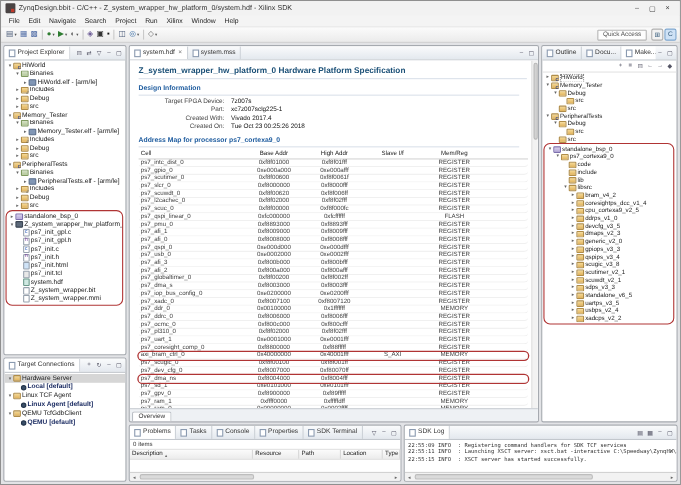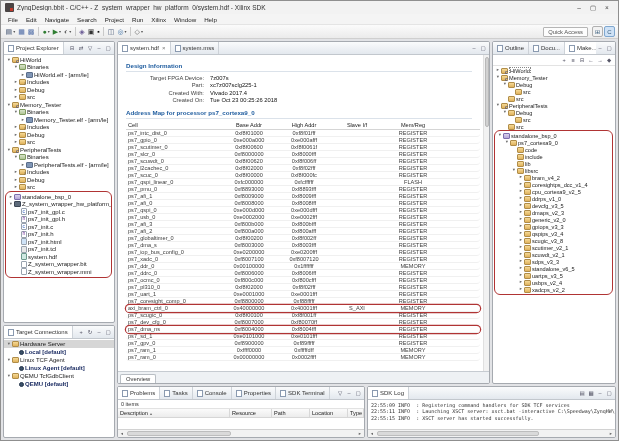--- a/index.html
+++ b/index.html
@@ -436,20 +436,21 @@
                   <span class="tlbl">system.mss</span>
                 </span>
               </div>
             <div class="sp"></div>
             <div class="picons">
                 <span class="pbtn">–</span>
                 <span class="pbtn">▢</span>
               </div>
           </div>
           <div class="econtent">
+            <div class="etitle">Z_system_wrapper_hw_platform_0 Hardware Platform Specification</div>
             <div class="sechead">Design Information</div>
             <div class="fields">
                 <div class="frow">
                   <span class="flab">Target FPGA Device:</span>
                   <span class="fval">7z007s</span>
                 </div>
                 <div class="frow">
                   <span class="flab">Part:</span>
                   <span class="fval">xc7z007sclg225-1</span>
                 </div>

